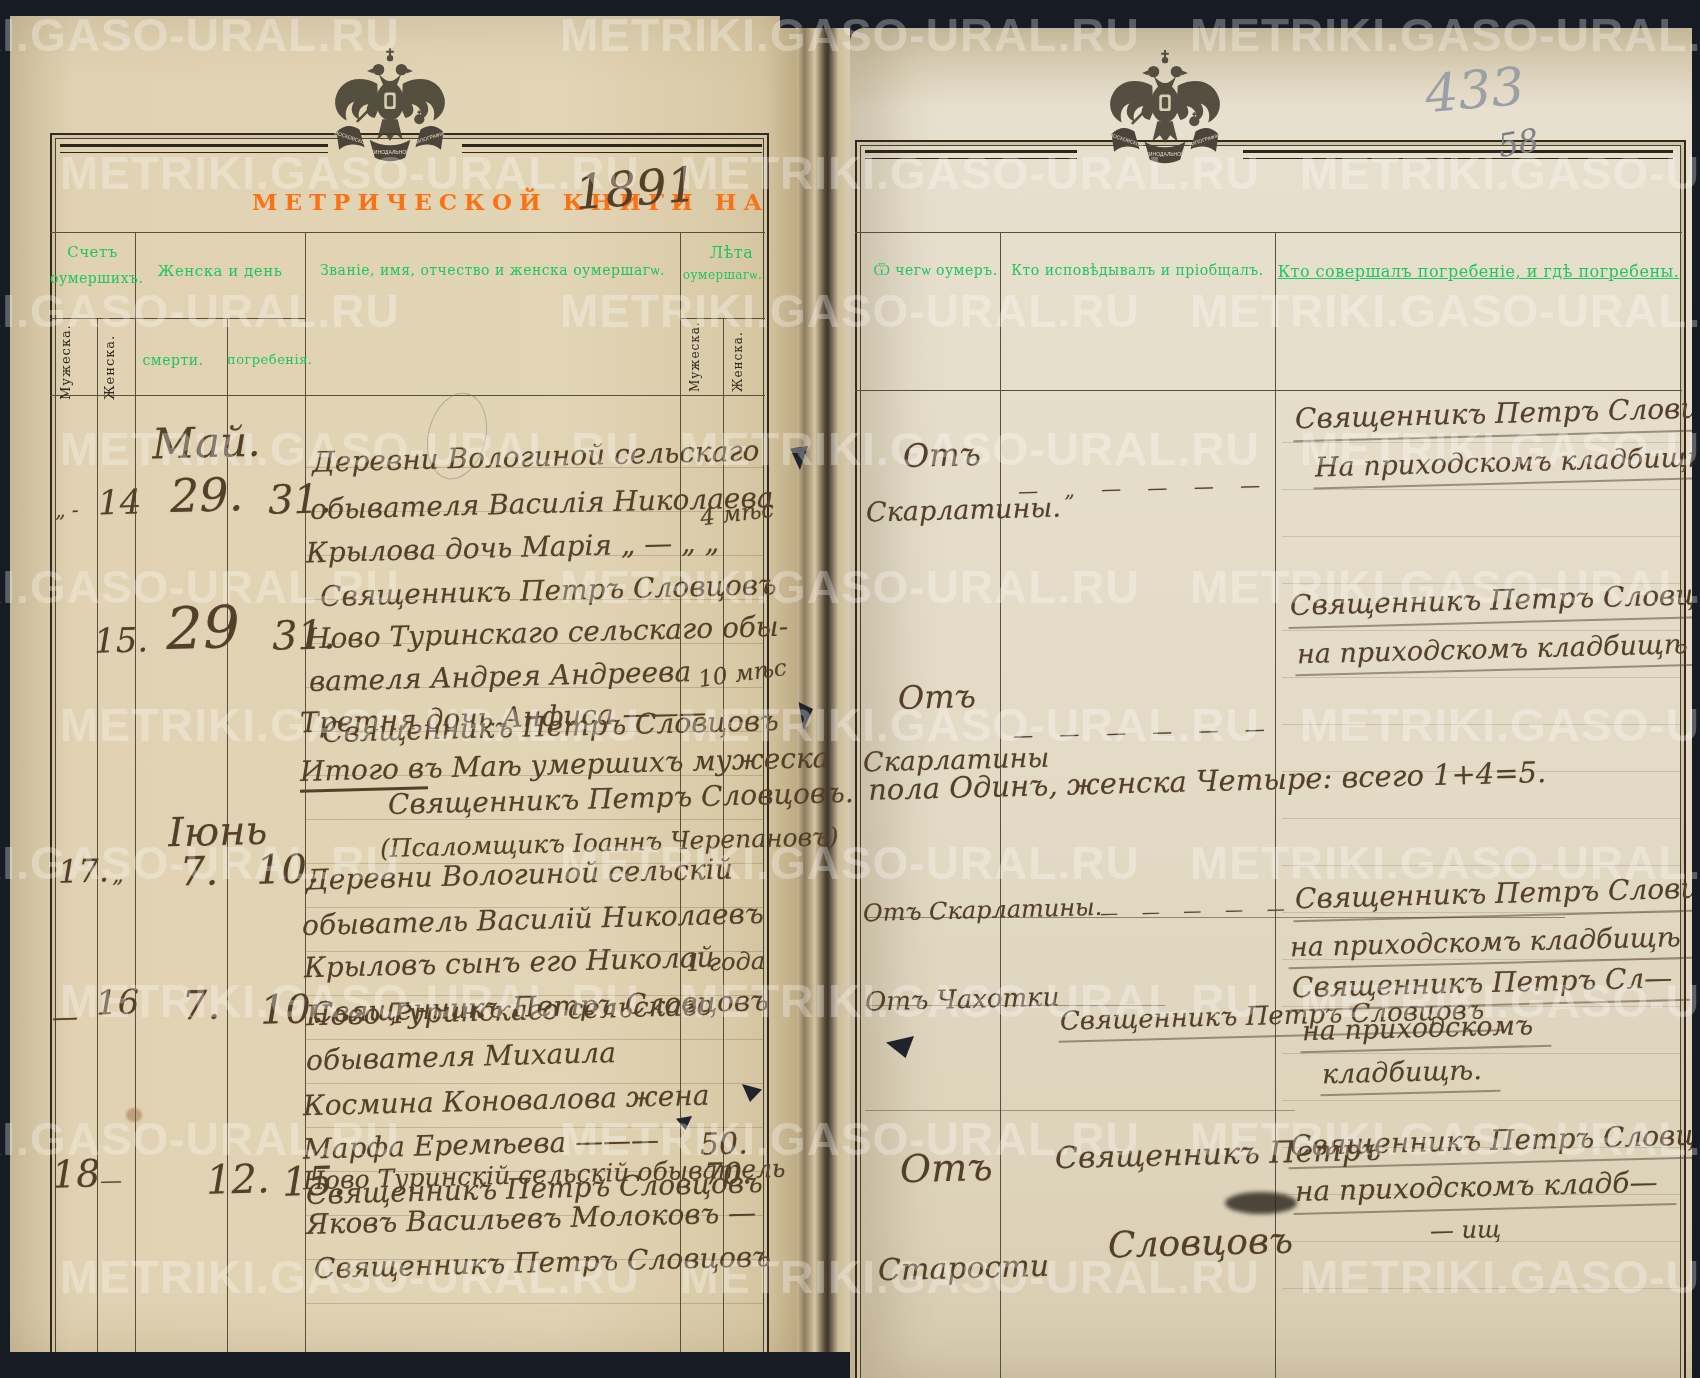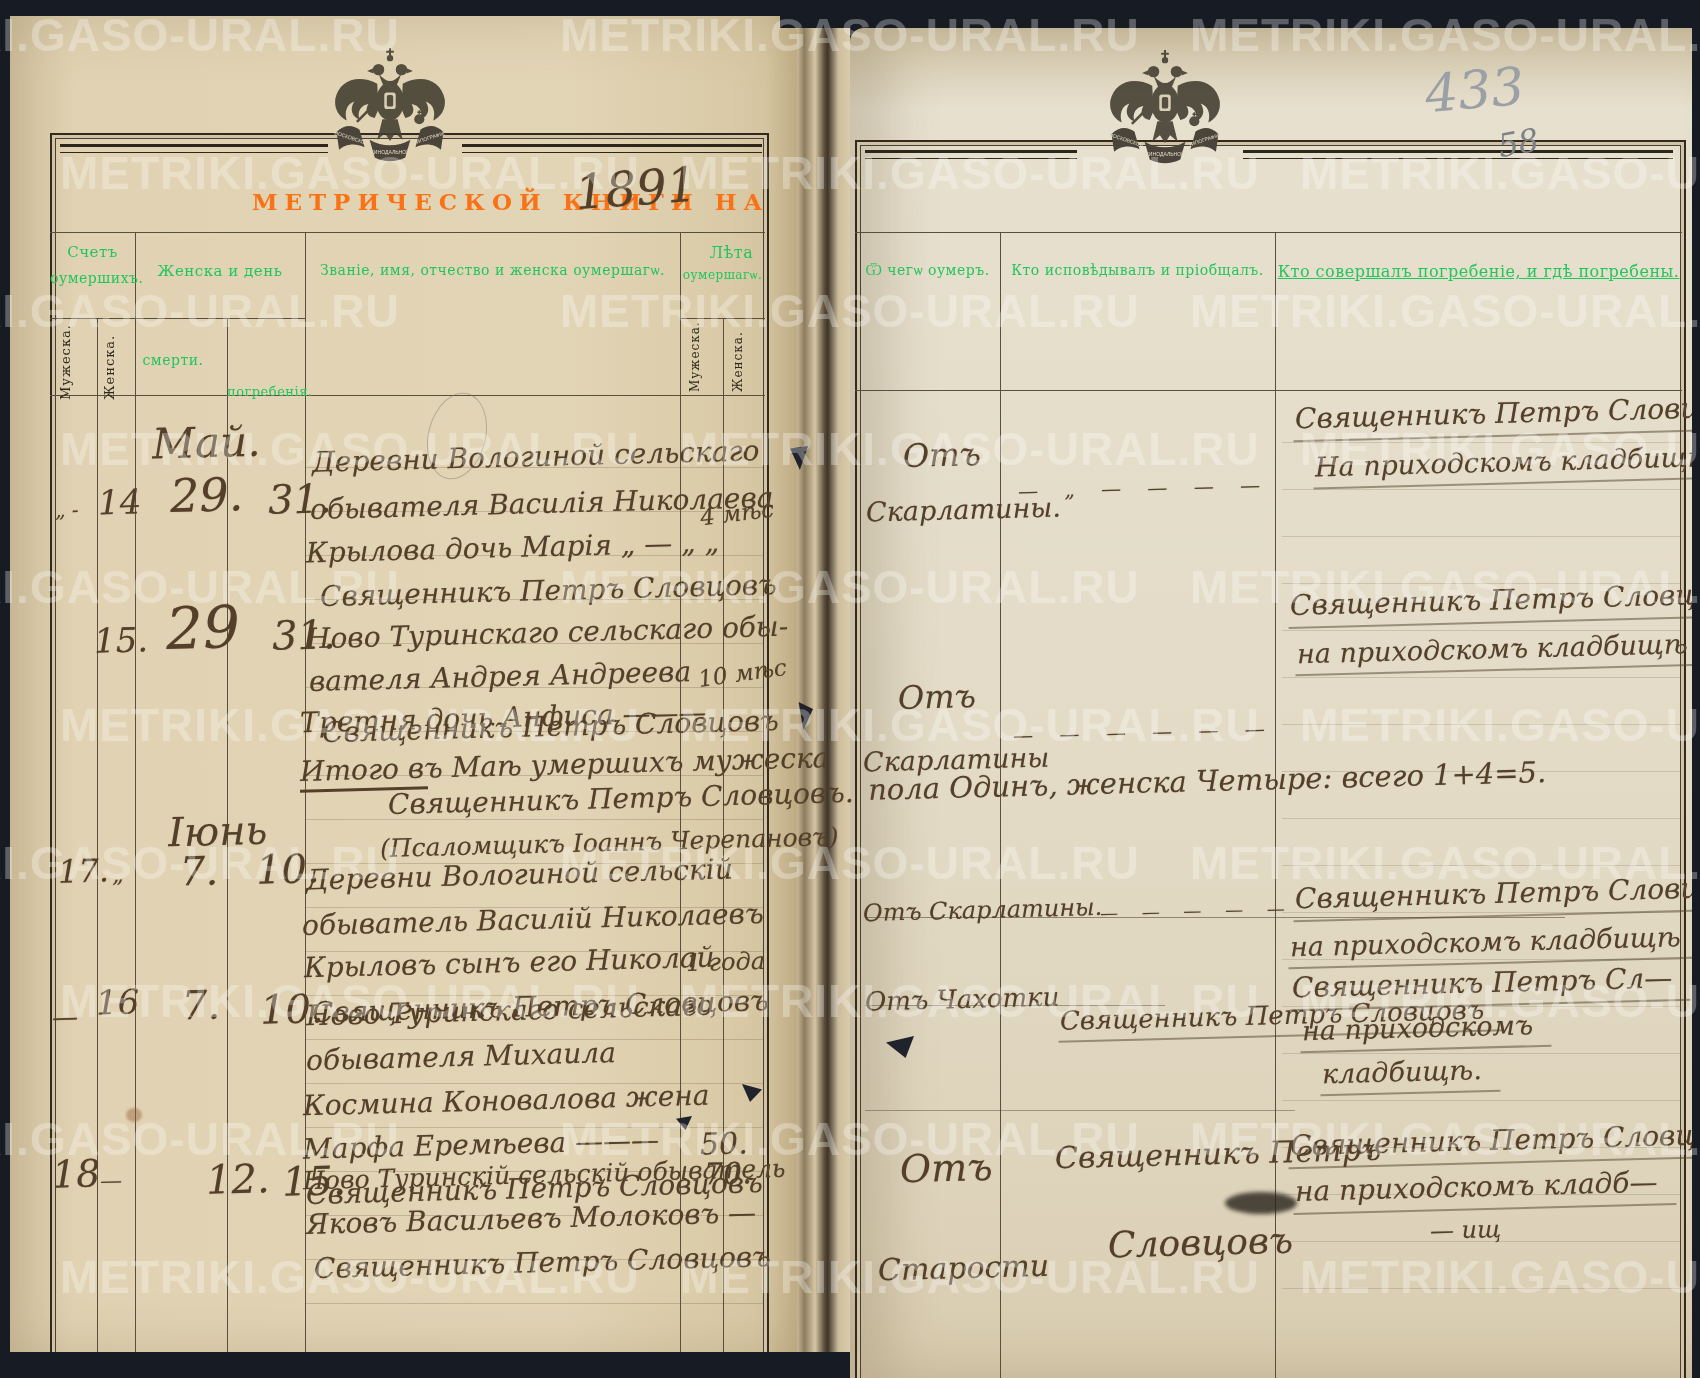--- a/index.html
+++ b/index.html
@@ -107,21 +107,21 @@
 
   <div class="abs prc" style="left:50px;top:243px;width:85px;font-size:15px;">Счетъ</div>
   <div class="abs prc" style="left:50px;top:270px;width:85px;font-size:14px;">оумершихъ.</div>
   <div class="abs prc" style="left:135px;top:262px;width:170px;font-size:15px;">Женска и день</div>
   <div class="abs prc" style="left:305px;top:262px;width:375px;font-size:14px;">Званіе, имя, отчество и женска оумершагѡ.</div>
   <div class="abs prc" style="left:680px;top:243px;width:85px;font-size:16px;margin-left:9px;">Лѣта</div>
   <div class="abs prc" style="left:680px;top:268px;width:85px;font-size:12px;">оумершагѡ.</div>
   <div class="abs rot" style="left:58px;top:330px;height:70px;">Мужеска.</div>
   <div class="abs rot" style="left:102px;top:330px;height:70px;">Женска.</div>
   <div class="abs prc" style="left:135px;top:352px;width:76px;font-size:14px;">смерти.</div>
-  <div class="abs prc" style="left:227px;top:352px;width:78px;font-size:13px;margin-top:32px;">погребенія.</div>
+  <div class="abs prc" style="left:227px;top:352px;width:78px;font-size:13px;">погребенія.</div>
   <div class="abs rot" style="left:688px;top:322px;height:70px;font-size:12px;">Мужеска.</div>
   <div class="abs rot" style="left:731px;top:322px;height:70px;font-size:12px;">Женска.</div>
 
   <div class="abs ovalpencil" style="left:428px;top:392px;width:56px;height:86px;"></div>
 
   <div class="abs hw" style="left:152px;top:418px;font-size:42px;">Май.</div>
 
   <div class="abs hw" style="left:55px;top:498px;font-size:20px;">„ -</div>
   <div class="abs hw" style="left:98px;top:482px;font-size:34px;">14</div>
   <div class="abs hw" style="left:170px;top:468px;font-size:46px;">29.</div>
@@ -219,21 +219,21 @@
   <div class="abs pencil" style="left:1498px;top:124px;font-size:32px;color:#7d8288;transform:rotate(-10deg);">58</div>
 
   <div class="abs hline" style="left:855px;top:232px;width:827px;"></div>
   <div class="abs hline" style="left:855px;top:390px;width:827px;"></div>
   <div class="abs vline" style="left:1000px;top:232px;height:1146px;"></div>
   <div class="abs vline" style="left:1275px;top:232px;height:1146px;"></div>
   <div class="abs hline" style="left:865px;top:917px;width:700px;opacity:.6;"></div>
   <div class="abs hline" style="left:865px;top:1005px;width:300px;opacity:.5;"></div>
   <div class="abs hline" style="left:865px;top:1110px;width:430px;opacity:.5;"></div>
 
-  <div class="abs prc" style="left:855px;top:262px;width:145px;font-size:14px;">Ѿ чегѡ оумеръ.</div>
+  <div class="abs prc" style="left:855px;top:262px;width:145px;font-size:14px;padding-left:8px;">Ѿ чегѡ оумеръ.</div>
   <div class="abs prc" style="left:1000px;top:262px;width:275px;font-size:14px;">Кто исповѣдывалъ и пріобщалъ.</div>
   <div class="abs prc" style="left:1275px;top:262px;width:407px;font-size:16px;text-decoration:underline;">Кто совершалъ погребеніе, и гдѣ погребены.</div>
 
   <div class="abs hw ru" style="left:1293px;top:396px;font-size:28px;">Священникъ Петръ Словцовъ</div>
   <div class="abs hw ru" style="left:1313px;top:446px;font-size:27px;">На приходскомъ кладбищѣ</div>
   <div class="abs hw" style="left:903px;top:436px;font-size:32px;">Отъ</div>
   <div class="abs hw" style="left:866px;top:494px;font-size:27px;">Скарлатины.</div>
   <div class="abs hw" style="left:1018px;top:476px;font-size:20px;letter-spacing:10px;">— „ — — — —</div>
 
   <div class="abs hw ru" style="left:1288px;top:583px;font-size:28px;">Священникъ Петръ Словц—</div>

